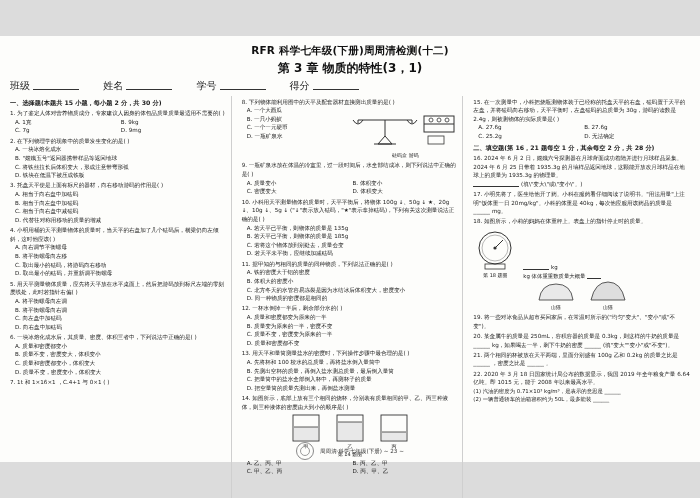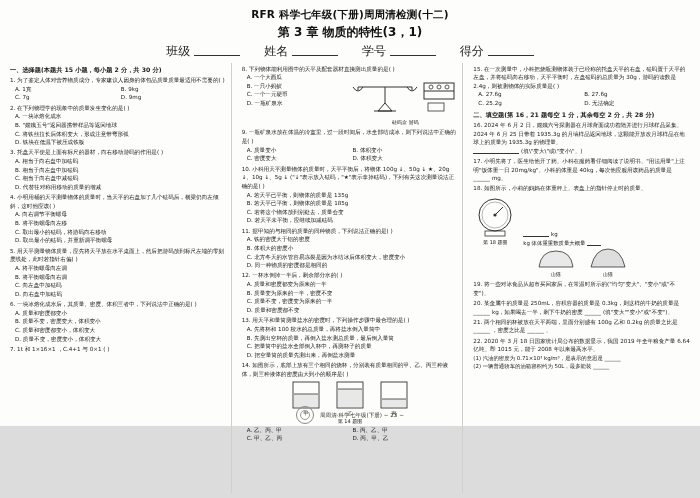--- a/index.html
+++ b/index.html
@@ -8,34 +8,35 @@
     background:#dcdcdc;
     font-family:"DejaVu Sans","Liberation Sans",sans-serif;
     overflow:hidden;
   }
   .page{
     position:relative;
     width:700px;height:426px;
     background:#fdfdfb;
     box-sizing:border-box;
     padding:6px 10px 14px 10px;
+    margin-top:36px;
   }
   .header{
     text-align:center;
   }
   .title1{
     font-size:10.5px;font-weight:bold;letter-spacing:.2px;
     margin:2px 0 1px 0;color:#111;
   }
   .title2{
     font-size:12px;font-weight:bold;margin:2px 0 2px 0;color:#111;
   }
   .idline{
-    font-size:12px;color:#222;
-    display:flex;gap:24px;justify-content:center;
+    font-size:10px;color:#222;
+    display:flex;gap:24px;justify-content:flex-start;
     margin:1px 0 3px 0;
   }
   .idline span{white-space:nowrap;}
   .cols{
     display:flex;
     gap:6px;
     height:430px;
   }
   .col{
     width:33.33%;

